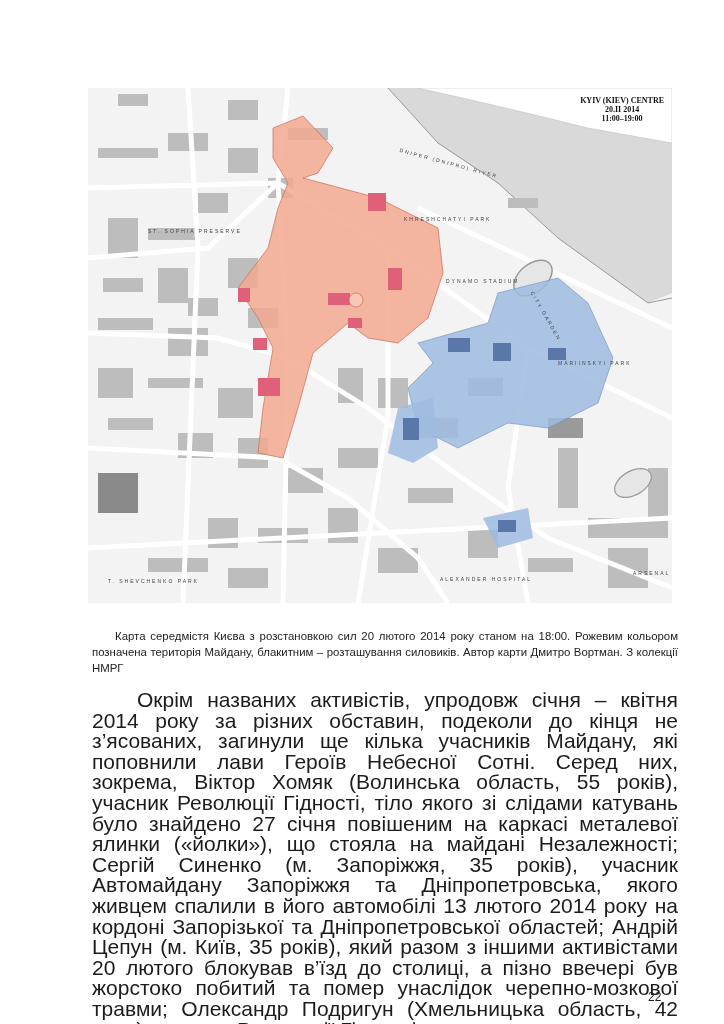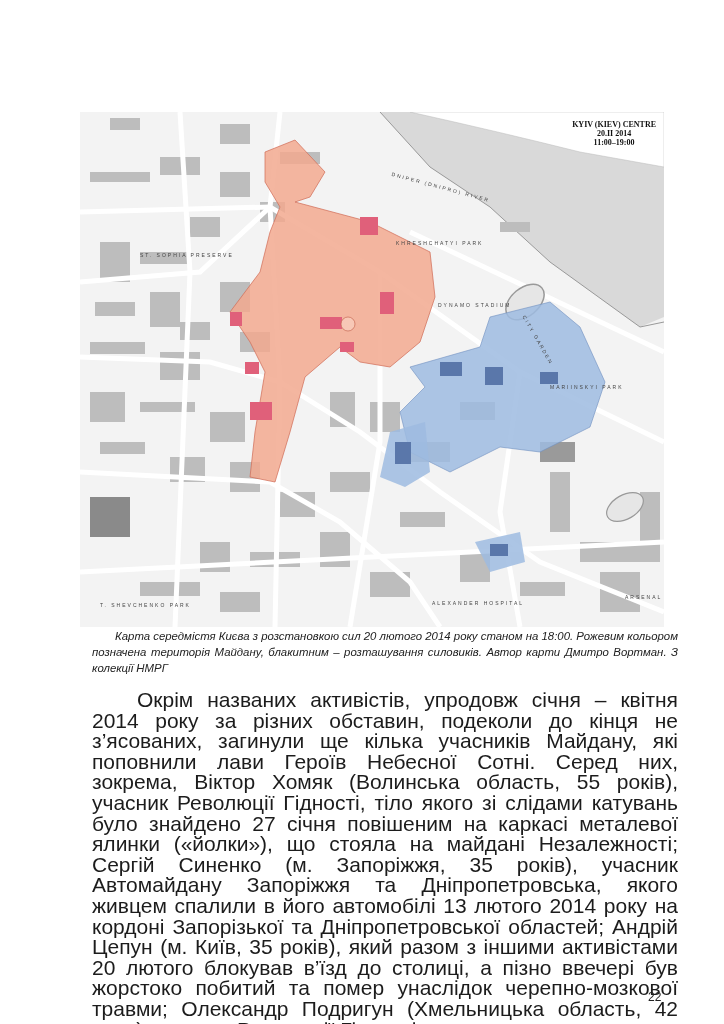--- a/index.html
+++ b/index.html
@@ -1,21 +1,21 @@
 <!DOCTYPE html>
 <html><head>
 <meta charset="utf-8">
 <style>
   html, body { margin:0; padding:0; background:#ffffff; }
   body { width:724px; height:1024px; position:relative; overflow:hidden; font-family:"Liberation Sans", sans-serif; color:#1a1a1a; }
-  .map { position:absolute; left:80px; top:88px; width:584px; height:515px; background:#14b8a6; overflow:hidden;margin-top:24px; }
+  .map { position:absolute; left:88px; top:88px; width:584px; height:515px; background:#14b8a6; overflow:hidden; }
   .map svg { display:block; }
   .map-title { position:absolute; right:8px; top:8px; text-align:center; font-family:"Liberation Serif", serif; font-weight:bold; font-size:8px; line-height:9px; color:#111; }
   .map-label { position:absolute; font-size:5px; letter-spacing:2px; color:#444; white-space:nowrap; font-family:"Liberation Sans", sans-serif; }
-  .caption { position:absolute; left:92px; top:628px; width:586px; font-size:11.4px; line-height:16px; font-style:italic; color:#222; text-align:justify; }
+  .caption { position:absolute; left:92px; top:628px; width:586px; font-size:11.4px; line-height:16px; color:#222; text-align:justify; }
   .caption p { margin:0; text-indent:23px; }
   .body-text { position:absolute; left:92px; top:690px; width:586px; font-size:21px; line-height:20.6px; text-align:justify; color:#1c1c1c; }
   .body-text p { margin:0; text-indent:45px; }
   .page-number { position:absolute; left:648px; top:990px; font-size:12px; color:#222; }
 </style>
 </head>
 <body>
 
 <div class="map">
   <svg width="584" height="515" viewBox="0 0 584 515">

